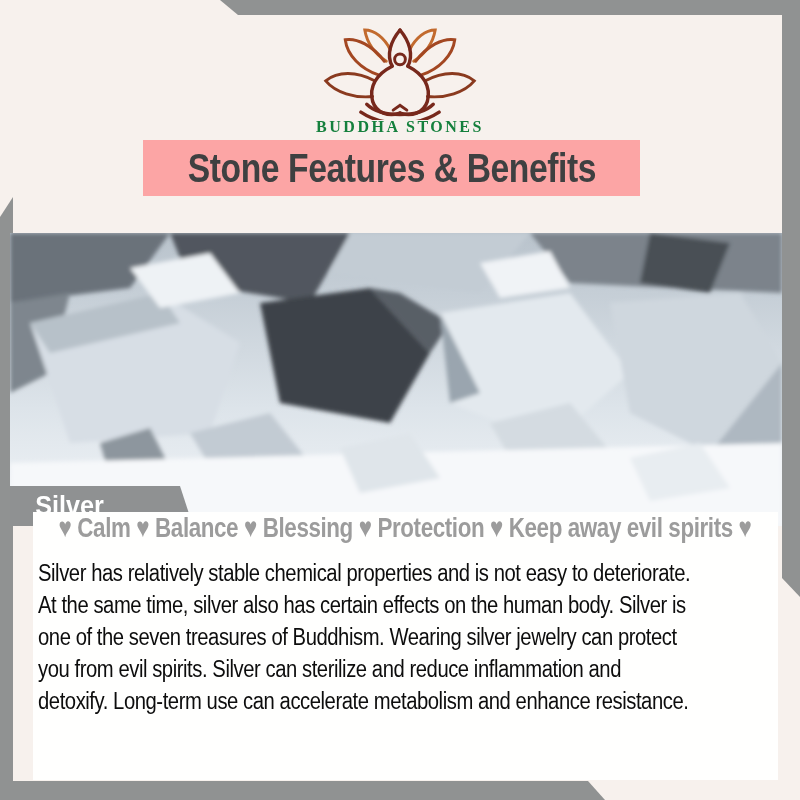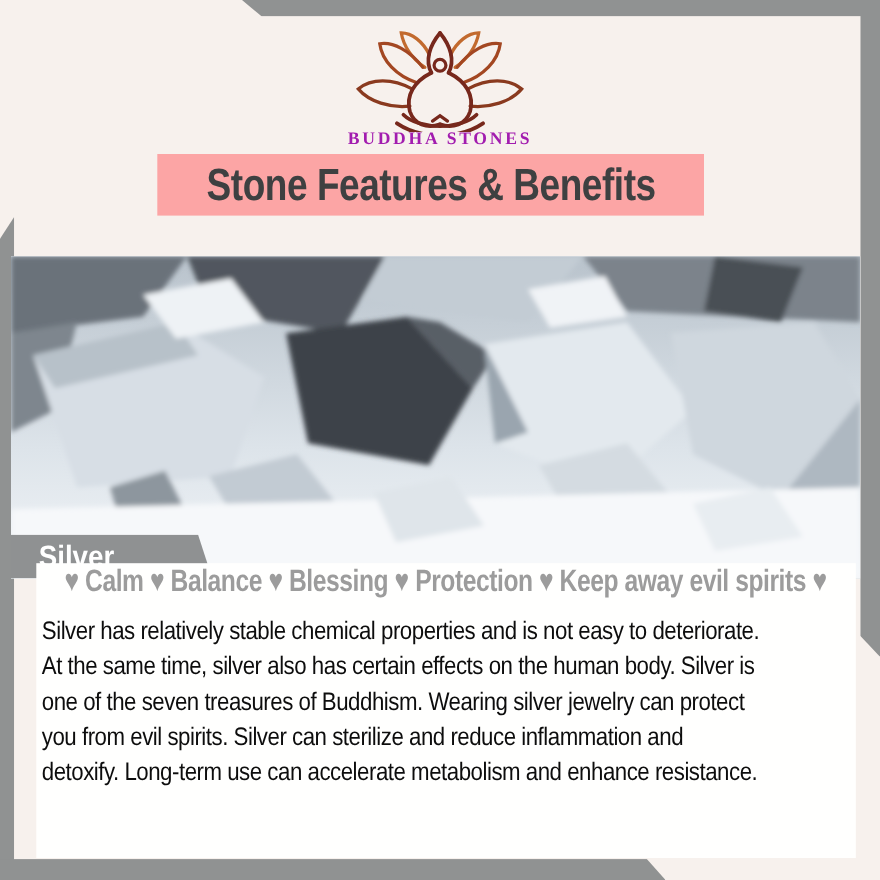--- a/index.html
+++ b/index.html
@@ -17,21 +17,21 @@
   .ribbon-left{left:0;top:197px;width:13px;height:603px;
     clip-path:polygon(13px 0,13px 603px,0 603px,0 20px);}
   .ribbon-bottom{left:0;top:781px;width:605px;height:19px;
     clip-path:polygon(0 0,588px 0,605px 19px,0 19px);}
   
   .logo-wrap{position:absolute;left:0;top:26px;width:800px;text-align:center;}
   .logo-wrap svg{display:inline-block;}
   .brand-name{
     position:absolute;left:0;top:118px;width:800px;text-align:center;
     font-family:"Liberation Serif", serif;font-size:16px;font-weight:600;
-    letter-spacing:2.5px;color:#a21caf;
+    letter-spacing:2.5px;color:#15803d;
   }
   
   .title-band{
     position:absolute;left:143px;top:140px;width:497px;height:56px;
     background:#fca5a5;display:flex;align-items:center;justify-content:center;
   }
   .title-band h1{
     margin:0;font-size:41px;font-weight:bold;color:#3e4041;
     white-space:nowrap;letter-spacing:-0.5px;
     transform:scaleX(0.82);transform-origin:center;

